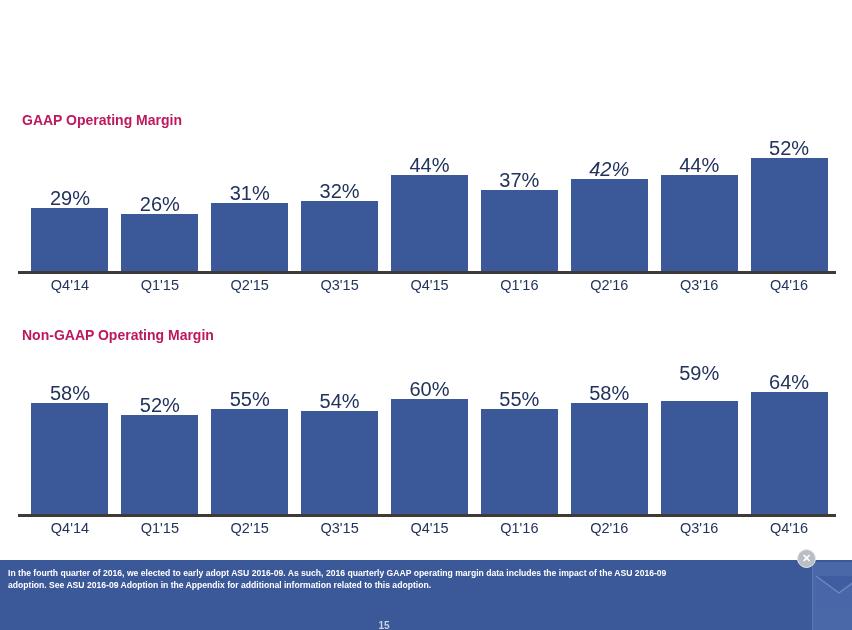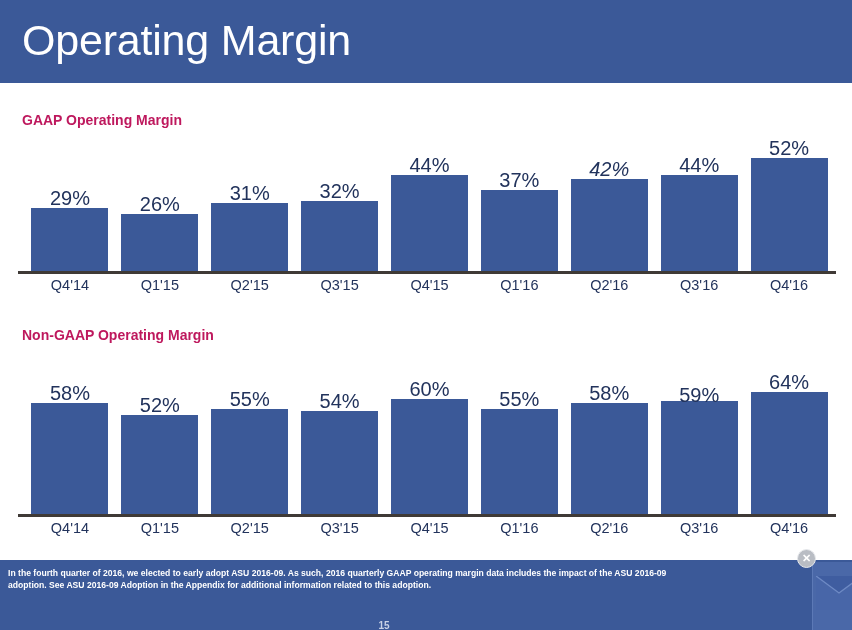--- a/index.html
+++ b/index.html
@@ -149,23 +149,20 @@
     line-height: 16px;
     text-align: center;
     font-weight: bold;
   }
 </style>
 </head>
 <body>
 
 <div id="slide">
 
-  <div id="header-band">
-    <div id="slide-title">Operating Margin</div>
-  </div>
 
   <div class="chart-block" id="chart-1">
     <div class="chart-heading" style="top:112px;">GAAP Operating Margin</div>
     <div class="plot" id="plot-1">
       <div class="axis-line" style="top:271px;"></div>
     <div class="bar" style="left: 31.4444px; top: 208px; width: 77px; height: 63px; background: rgb(59, 89, 152);"></div>
         <div class="bar-value" style="left: 29.9444px; top: 187px; width: 80px;">29%</div>
         <div class="cat-label" style="left: 24.9444px; top: 277px; width: 90px;">Q4'14</div>
         <div class="bar" style="left: 121.333px; top: 214px; width: 77px; height: 57px; background: rgb(59, 89, 152);"></div>
         <div class="bar-value" style="left: 119.833px; top: 193px; width: 80px;">26%</div>
@@ -213,21 +210,21 @@
         <div class="bar" style="left: 391px; top: 399px; width: 77px; height: 115px; background: rgb(59, 89, 152);"></div>
         <div class="bar-value" style="left: 389.5px; top: 378px; width: 80px;">60%</div>
         <div class="cat-label" style="left: 384.5px; top: 520px; width: 90px;">Q4'15</div>
         <div class="bar" style="left: 480.889px; top: 409px; width: 77px; height: 105px; background: rgb(59, 89, 152);"></div>
         <div class="bar-value" style="left: 479.389px; top: 388px; width: 80px;">55%</div>
         <div class="cat-label" style="left: 474.389px; top: 520px; width: 90px;">Q1'16</div>
         <div class="bar" style="left: 570.778px; top: 403px; width: 77px; height: 111px; background: rgb(59, 89, 152);"></div>
         <div class="bar-value" style="left: 569.278px; top: 382px; width: 80px;">58%</div>
         <div class="cat-label" style="left: 564.278px; top: 520px; width: 90px;">Q2'16</div>
         <div class="bar" style="left: 660.667px; top: 401px; width: 77px; height: 113px; background: rgb(59, 89, 152);"></div>
-        <div class="bar-value" style="left: 659.167px; top: 384px; width: 80px;">59%</div>
+        <div class="bar-value" style="left: 659.167px; top: 362px; width: 80px;">59%</div>
         <div class="cat-label" style="left: 654.167px; top: 520px; width: 90px;">Q3'16</div>
         <div class="bar" style="left: 750.556px; top: 392px; width: 77px; height: 122px; background: rgb(59, 89, 152);"></div>
         <div class="bar-value" style="left: 749.056px; top: 371px; width: 80px;">64%</div>
         <div class="cat-label" style="left: 744.056px; top: 520px; width: 90px;">Q4'16</div>
       </div>
   </div>
 
   <div id="footnote-band">
     <div class="footnote-text" id="footnote-1">In the fourth quarter of 2016, we elected to early adopt ASU 2016-09. As such, 2016 quarterly GAAP operating margin data includes the impact of the ASU 2016-09 adoption. See ASU 2016-09 Adoption in the Appendix for additional information related to this adoption.</div>
 

